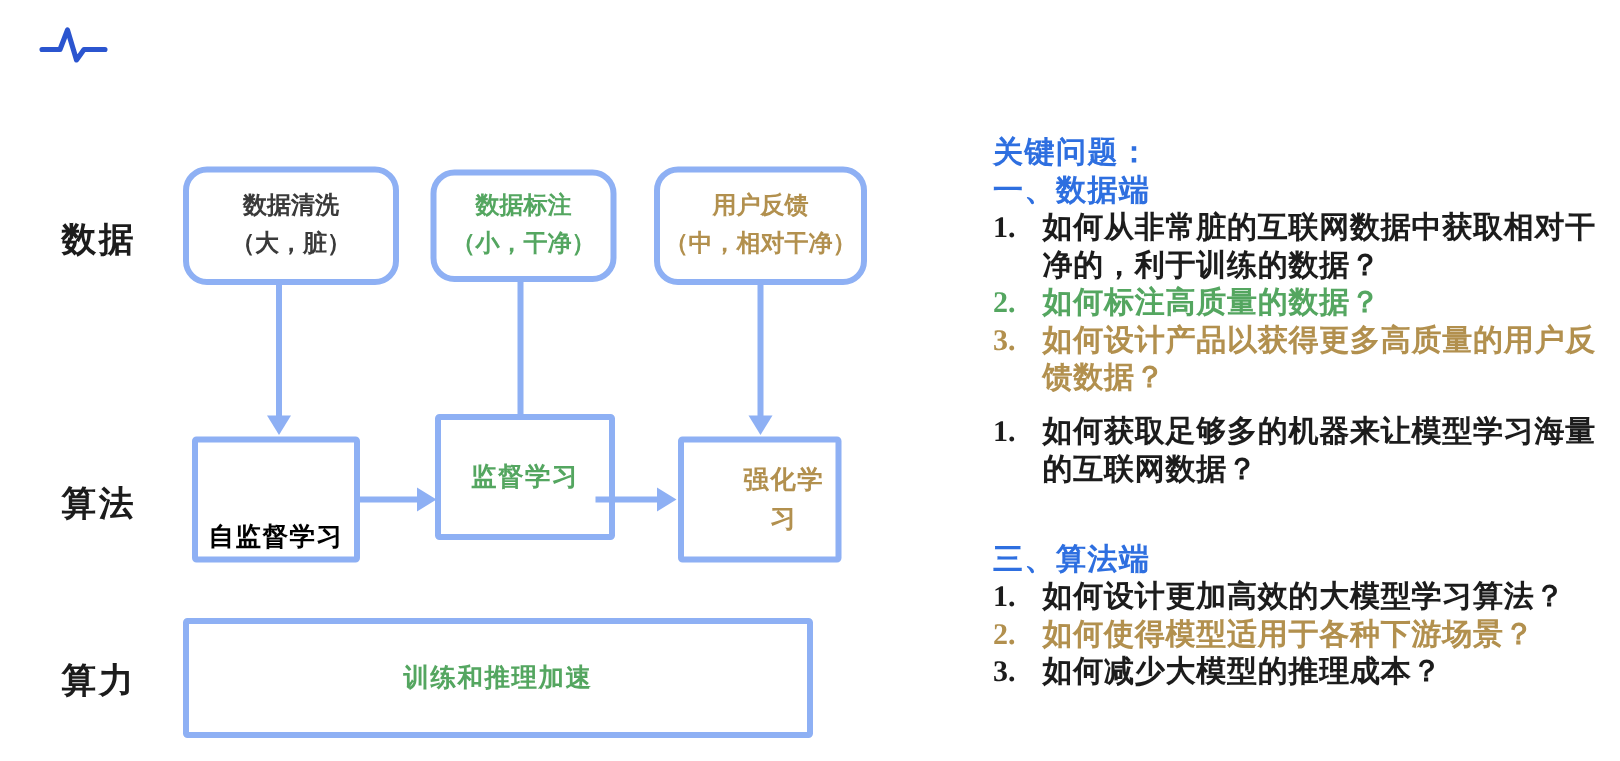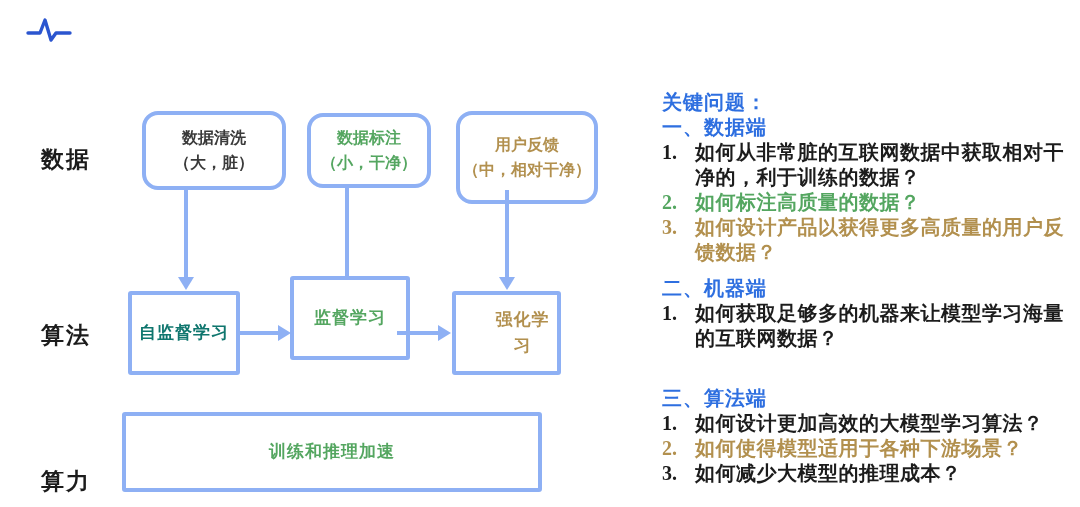--- a/index.html
+++ b/index.html
@@ -11,34 +11,34 @@
 
   
   .title-row { position:absolute; left:26px; top:14px; display:flex; align-items:center; gap:12px; }
   .pulse-icon { width:46px; height:32px; flex:none; }
   .title-text { font-size:31px; font-weight:bold; color:var(--title-blue); letter-spacing:1px; white-space:nowrap; }
 
   
   .row-label { position:absolute; font-size:23px; font-weight:600; color:var(--dark); letter-spacing:2px; }
   #lbl-data    { left:41px; top:144px; }
   #lbl-algo    { left:41px; top:320px; }
-  #lbl-compute { left:41px; top:438px;margin-top:28px; }
+  #lbl-compute { left:41px; top:438px; }
 
   .box {
     position:absolute; box-sizing:border-box; background:#fff;
     border:4px solid var(--border-blue);
     display:flex; flex-direction:column; align-items:center; justify-content:center;
     text-align:center; font-weight:600; line-height:1.55;
   }
-  .box.rounded { border-radius:16px; font-size:16px;margin-left:20px; }
+  .box.rounded { border-radius:16px; font-size:16px; }
   .box.square  { border-radius:3px;  font-size:17px; letter-spacing:1px; }
 
   #tb1 { left:122px; top:111px; width:144px; height:79px; }
   #tb2 { left:287px; top:113px; width:124px; height:75px; }
-  #tb3 { left:436px; top:111px; width:142px; height:93px; }
+  #tb3 { left:436px; top:111px; width:142px; height:79px; }
 
   #m1 { left:128px; top:291px; width:112px; height:84px; }
   #m2 { left:290px; top:276px; width:120px; height:84px; }
   #m3 { left:452px; top:291px; width:109px; height:84px;padding-left:32px; }
 
   #cb { left:122px; top:412px; width:420px; height:80px; border-radius:3px; font-size:17px; font-weight:600; letter-spacing:1px;justify-content:center; }
 
   .vline { position:absolute; width:4px;  background:var(--border-blue); }
   .hline { position:absolute; height:4px; background:var(--border-blue); }
   .vhead { position:absolute; width:0; height:0;
@@ -101,21 +101,21 @@
 </div>
 <div>
   <div class="vline" id="av2-line"></div>
     <div class="vhead" id="av2-head"></div>
 </div>
 <div>
   <div class="vline" id="av3-line"></div>
     <div class="vhead" id="av3-head"></div>
 </div>
 
-<div class="box square" id="m1" style="color: #0f766e;">
+<div class="box square" id="m1" style="color: #000000; justify-content: flex-end;">
   <span>自监督学习</span>
 </div>
 <div class="box square" id="m2" style="color: rgb(84, 166, 96);">
   <span>监督学习</span>
 </div>
 <div class="box square" id="m3" style="color: rgb(178, 144, 78);">
   <span>强化学习</span>
 </div>
 
 <div>
@@ -144,21 +144,20 @@
       <span class="num">2.</span>
       <span class="txt">如何标注高质量的数据？</span>
     </div>
     <div class="item" style="color: rgb(178, 144, 78);">
       <span class="num">3.</span>
       <span class="txt">如何设计产品以获得更多高质量的用户反馈数据？</span>
     </div>
   </div>
 
   <div class="sec2">
-    <div class="sec-title">二、机器端</div>
     <div class="item" style="color: rgb(28, 28, 28);">
       <span class="num">1.</span>
       <span class="txt">如何获取足够多的机器来让模型学习海量的互联网数据？</span>
     </div>
   </div>
 
   <div class="sec3">
     <div class="sec-title">三、算法端</div>
     <div class="item" style="color: rgb(28, 28, 28);">
       <span class="num">1.</span>

